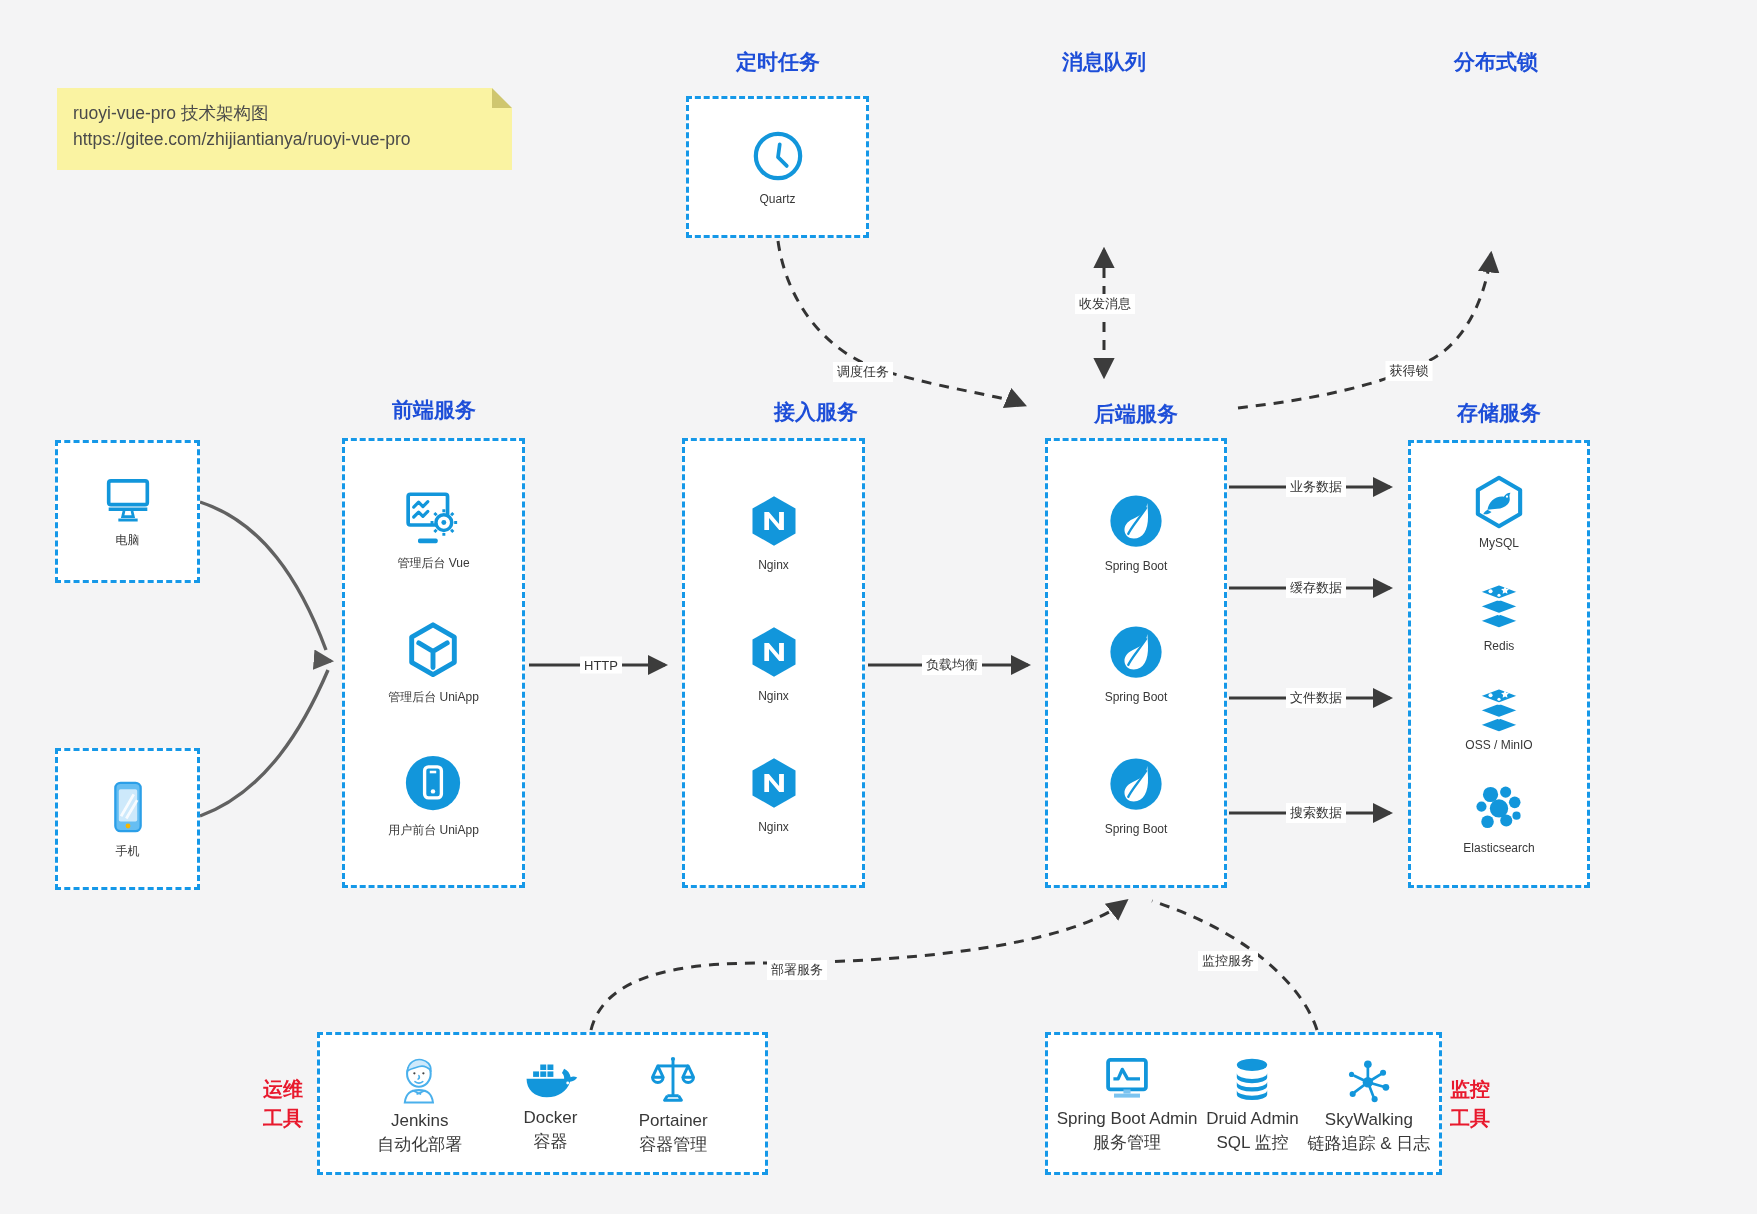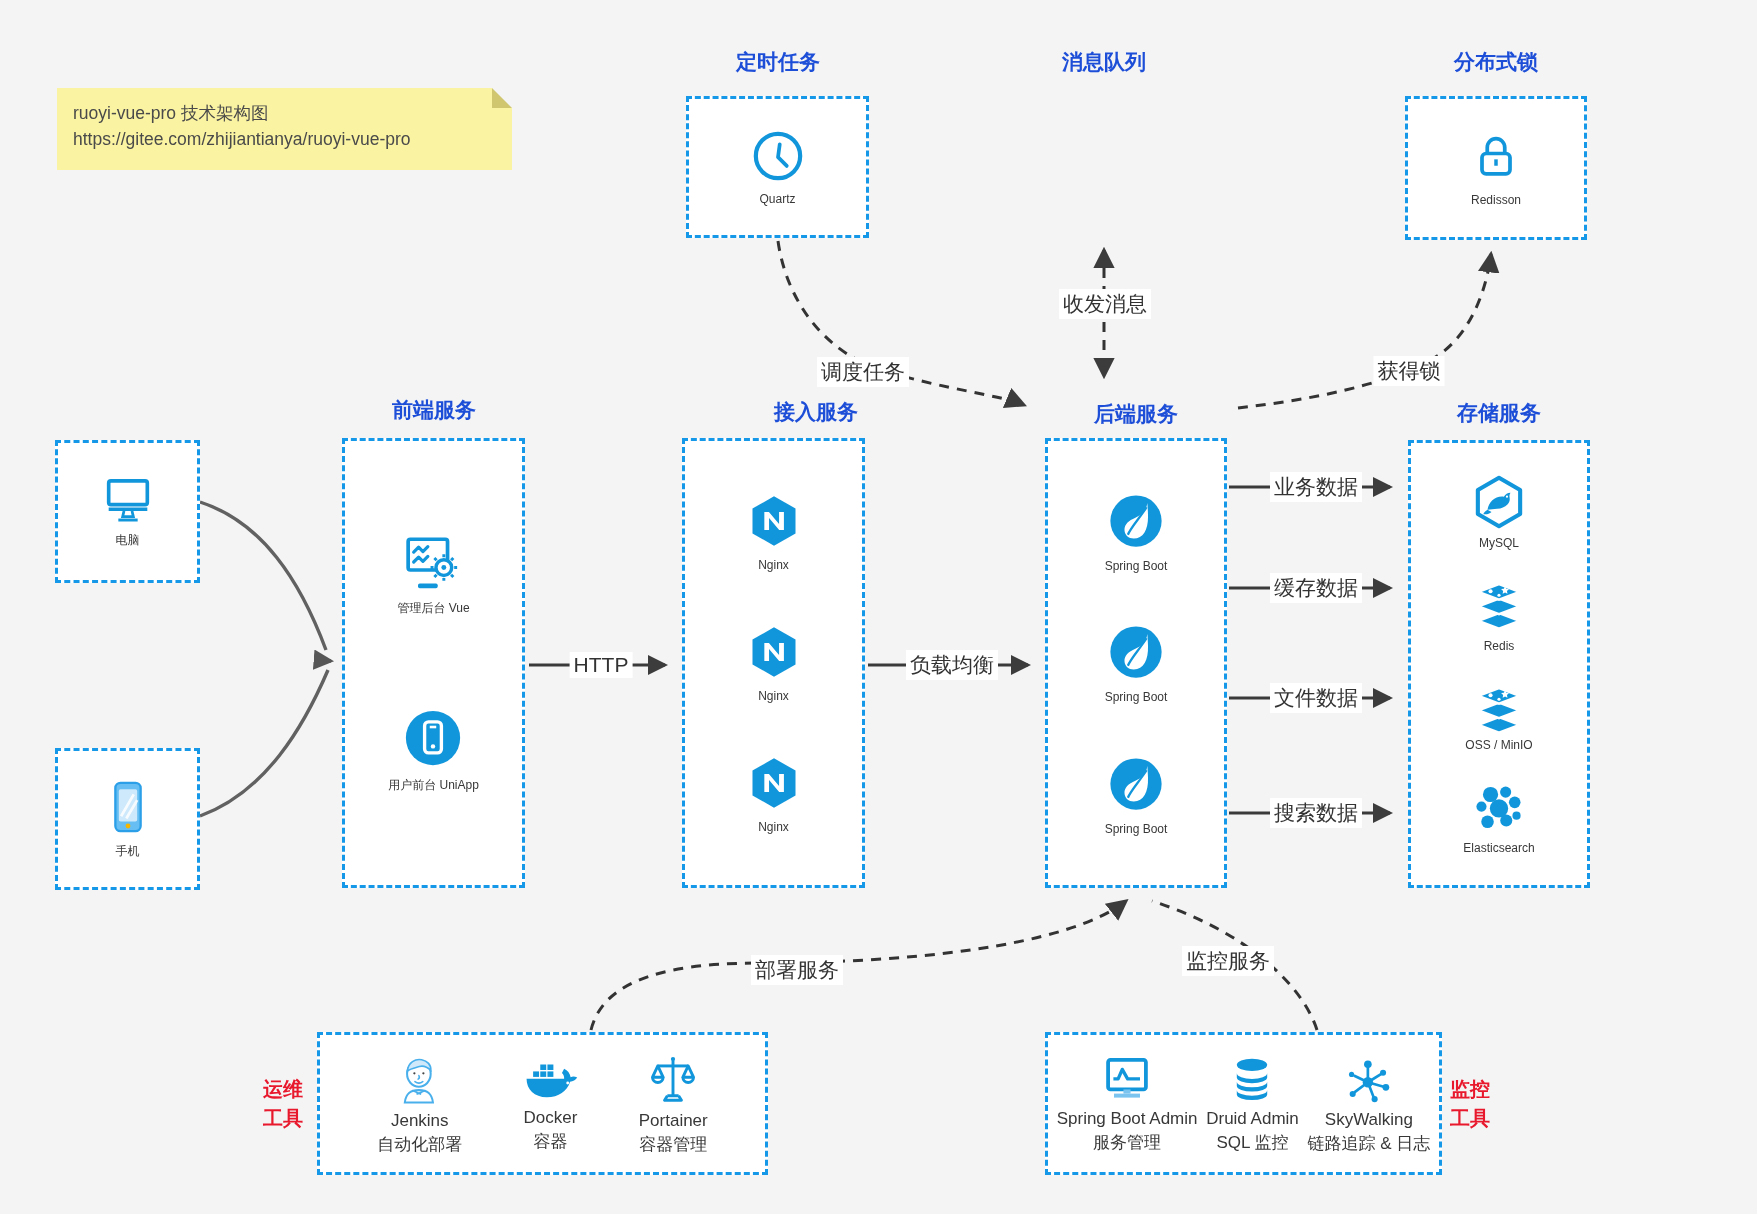--- a/index.html
+++ b/index.html
@@ -20,21 +20,21 @@
   .node-label{color:#383838;font-size:12px;white-space:nowrap;}
   .tool{display:flex;flex-direction:column;align-items:center;gap:2px;}
   .tool .node-label{font-size:17px;line-height:22px;text-align:center;}
 
   .title{position:absolute;transform:translateX(-50%);color:#1d4ed8;font-weight:bold;
          font-size:21px;white-space:nowrap;}
   .side-label{position:absolute;transform:translate(-50%,-50%);color:#e8192d;font-weight:bold;
          font-size:20px;line-height:29px;text-align:center;white-space:nowrap;}
 
   .edge-label{position:absolute;transform:translate(-50%,-50%);background:#ffffff;color:#333333;
-         font-size:21px;padding:1px 4px;white-space:nowrap;}
+         font-size:13px;padding:1px 4px;white-space:nowrap;}
 
   svg.wires{position:absolute;left:0;top:0;}
 </style>
 </head>
 <body>
 
 <div class="canvas">
 
   <svg class="wires" width="1757" height="1214" viewBox="0 0 1757 1214">
     <defs>
@@ -78,30 +78,20 @@
     <div class="node">
       <svg width="56" height="56" viewBox="0 0 48 48">
         <circle cx="24" cy="24" r="19" fill="none" stroke="#1296db" stroke-width="3.6"></circle>
         <path d="M25.5 14 L24 25 L31.5 32.5" fill="none" stroke="#1296db" stroke-width="3.2" stroke-linecap="round" stroke-linejoin="round"></path>
       </svg>
       <span class="node-label">Quartz</span>
     </div>
   </div>
 
 
-  <div class="box vflex" style="left:1405px;top:96px;width:182px;height:144px;">
-    <div class="node">
-      <svg width="56" height="56" viewBox="0 0 48 48">
-        <rect x="12" y="21" width="24" height="17.5" rx="3.5" fill="none" stroke="#1296db" stroke-width="3.2"></rect>
-        <path d="M16.5 21 V15.8 a7.5 7.5 0 0 1 15 0 V21" fill="none" stroke="#1296db" stroke-width="3.2"></path>
-        <path d="M24 26 V31.5" stroke="#1296db" stroke-width="3"></path>
-      </svg>
-      <span class="node-label">Redisson</span>
-    </div>
-  </div>
 
   <div class="box vflex" style="left:55px;top:440px;width:145px;height:143px;">
     <div class="node">
       <svg width="56" height="50" viewBox="0 0 48 44">
         <rect x="7" y="6" width="34" height="21" rx="2" fill="none" stroke="#1296db" stroke-width="3.2"></rect>
         <path d="M7 31 H41" stroke="#1296db" stroke-width="3"></path>
         <path d="M20.5 32.5 L19.3 37.5 H28.7 L27.5 32.5" fill="none" stroke="#1296db" stroke-width="2.4"></path>
         <path d="M15.5 40.5 H32.5" stroke="#1296db" stroke-width="2.6"></path>
       </svg>
       <span class="node-label">电脑</span>
@@ -133,20 +123,27 @@
         <path d="M9.5 23.5 L13.5 19.5 L17 23 L21 19" fill="none" stroke="#1296db" stroke-width="2.6" stroke-linecap="round" stroke-linejoin="round"></path>
         <circle cx="34" cy="28" r="6.4" fill="#ffffff" stroke="#1296db" stroke-width="2.8"></circle>
         <g stroke="#1296db" stroke-width="2.4">
           <path d="M34 19.6 V17.2 M34 36.4 V38.8 M42.4 28 H44.8 M25.6 28 H23.2
                    M39.9 22.1 l1.8 -1.8 M28.1 33.9 l-1.8 1.8 M39.9 33.9 l1.8 1.8 M28.1 22.1 l-1.8 -1.8"></path>
         </g>
         <circle cx="34" cy="28" r="2" fill="#1296db"></circle>
         <rect x="13" y="41" width="16" height="3.8" rx="1.4" fill="#1296db"></rect>
       </svg>
       <span class="node-label">管理后台 Vue</span>
+    </div>
+    <div class="node">
+      <svg width="62" height="62" viewBox="0 0 48 48">
+        <path d="M24 4.5 L40.5 14 V33.5 L24 43 L7.5 33.5 V14 Z" fill="none" stroke="#1296db" stroke-width="3.8" stroke-linejoin="round"></path>
+        <path d="M24 25 L13 18.5 M24 25 L35 18.5 M24 25 V37.5" fill="none" stroke="#1296db" stroke-width="3.8" stroke-linecap="round"></path>
+      </svg>
+      <span class="node-label">管理后台 UniApp</span>
     </div>
     <div class="node">
       <svg width="62" height="62" viewBox="0 0 48 48">
         <circle cx="24" cy="24" r="21" fill="#1296db"></circle>
         <rect x="17.5" y="11.5" width="13" height="24" rx="3" fill="none" stroke="#ffffff" stroke-width="2.6"></rect>
         <path d="M21.5 15.5 h5" stroke="#ffffff" stroke-width="2"></path>
         <circle cx="24" cy="30.5" r="1.7" fill="#ffffff"></circle>
       </svg>
       <span class="node-label">用户前台 UniApp</span>
     </div>

